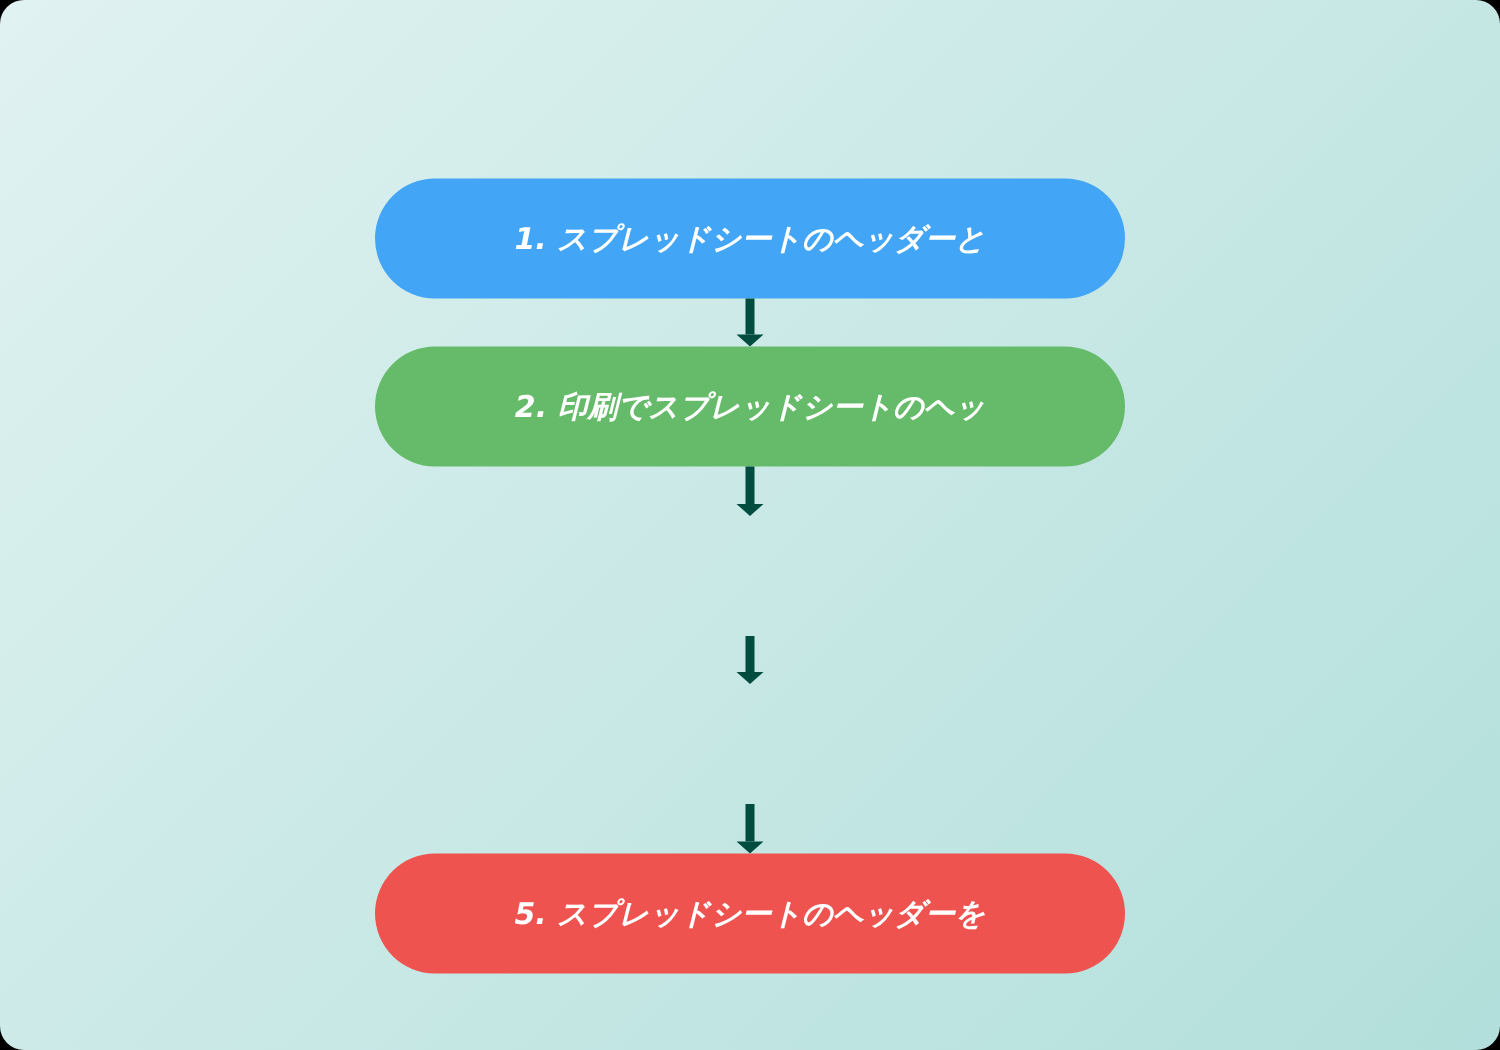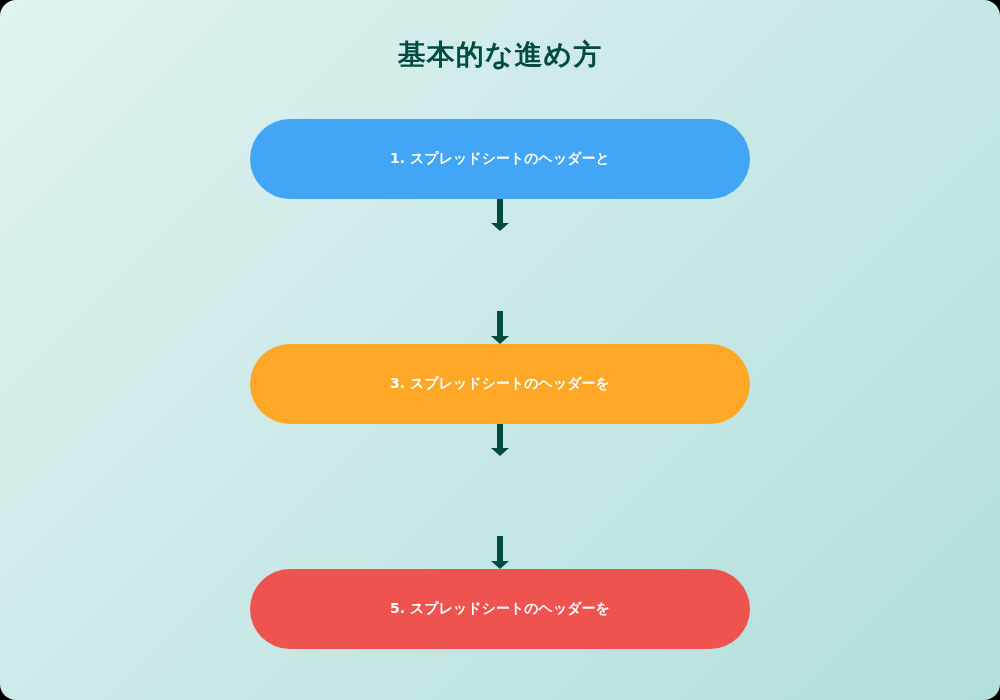--- a/index.html
+++ b/index.html
@@ -10,47 +10,46 @@
       background: linear-gradient(135deg, #e0f2f1 0%, #b2dfdb 100%);
       font-family: "DejaVu Sans", sans-serif;
     }
     .title {
       position:absolute; left:0; top:36px; width:1000px; text-align:center;
       font-size:28px; font-weight:bold; color:#004d40; letter-spacing:1px;
     }
     .step {
       position:absolute; left:250px; width:500px; height:80px;
       border-radius:40px; display:flex; align-items:center; justify-content:center;
-      color:#fff; font-size:14px; font-weight:bold;
+      color:#fff; font-size:20px; font-weight:bold;font-style:italic;
     }
     .arrow { position:absolute; left:497px; width:6px; background:#004d40; }
     .arrow-head {
       position:absolute; left:491px; width:0; height:0;
       border-left:9px solid transparent; border-right:9px solid transparent;
       border-top:8px solid #004d40;
     }
   </style>
 </head>
 <body>
 
 <div class="canvas">
-  <div class="title">基本的な進め方</div>
 
   <div class="step" style="top:119px; background:#42a5f5;">
     <span>1. スプレッドシートのヘッダーと</span>
   </div>
   <div class="arrow" style="top:199px; height:24px;"></div>
   <div class="arrow-head" style="top:223px;"></div>
 
+  <div class="step" style="top:231px; background:#66bb6a;">
+    <span>2. 印刷でスプレッドシートのヘッ</span>
+  </div>
   <div class="arrow" style="top:311px; height:25px;"></div>
   <div class="arrow-head" style="top:336px;"></div>
 
-  <div class="step" style="top:344px; background:#ffa726;">
-    <span>3. スプレッドシートのヘッダーを</span>
-  </div>
   <div class="arrow" style="top:424px; height:24px;"></div>
   <div class="arrow-head" style="top:448px;"></div>
 
   <div class="arrow" style="top:536px; height:25px;"></div>
   <div class="arrow-head" style="top:561px;"></div>
 
   <div class="step" style="top:569px; background:#ef5350;align-items:center;">
     <span>5. スプレッドシートのヘッダーを</span>
   </div>
 </div>

